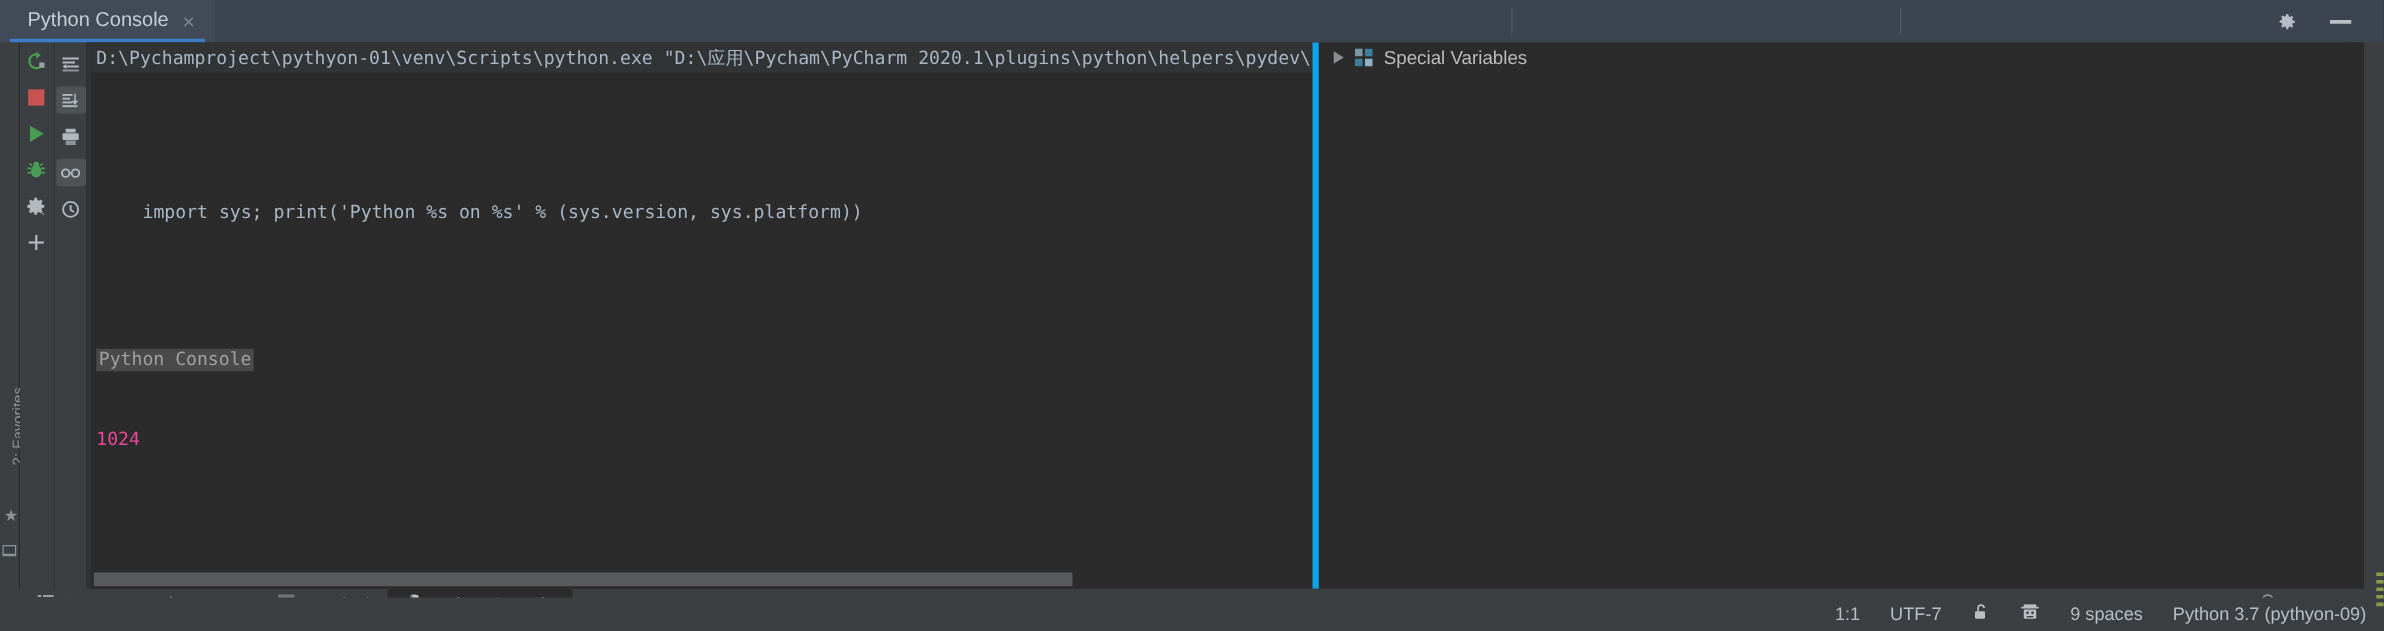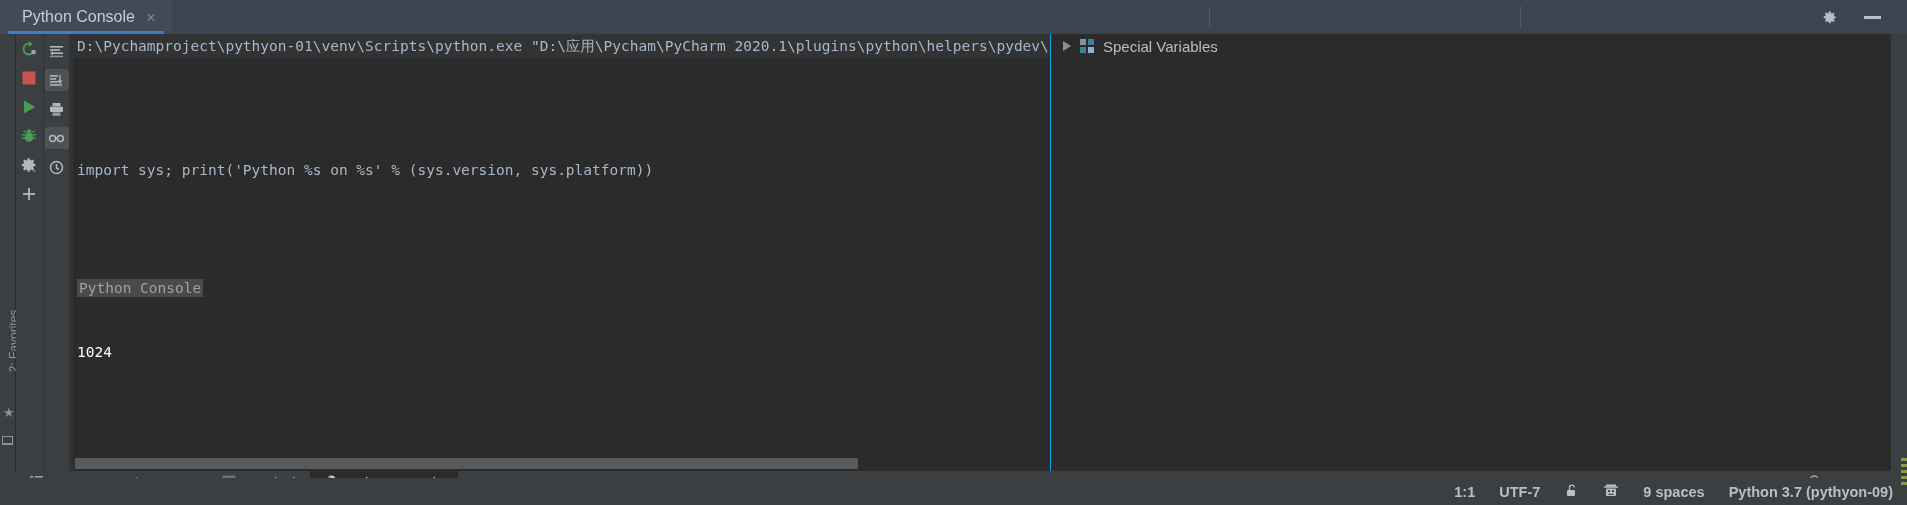--- a/index.html
+++ b/index.html
@@ -103,38 +103,38 @@
   }
   .code-area {
     position: absolute; left: 8px; top: 30px; right: 0; bottom: 0;
     font-family: "DejaVu Sans Mono", monospace;
     font-size: 14.5px; line-height: 21.5px;
     color: #a9b7c6; white-space: pre;
   }
   .code-line { height: 21.5px; }
   .gap-line { height: 10px; }
   .hl-banner { background: #4a4a4a; color: #a0a0a0; padding: 1px 2px; }
-  .plain { color: #a9b7c6; }
-  .out { color: #ffffff; }
+  .plain { color: #a9b7c6; margin-left: 37px; }
+  .out { color: #ec4899; }
 
   
   .hscroll-track {
     position: absolute; left: 4px; right: 0; bottom: 0; height: 16px;
     background: #2b2b2b;
   }
   .hscroll-thumb {
     position: absolute; left: 2px; top: 3px; width: 783px; height: 11px;
     background: #585a5c; border-radius: 1px;
   }
 
   
   .varpanel {
     position: absolute; left: 1050px; top: 34px;
     width: 841px; height: 437px;
-    background: #2b2b2b; border-left: 1px solid #0ea5e9;
+    background: #2b2b2b; border-left: 5px solid #0ea5e9;
   }
   .var-row {
     display: flex; align-items: center; gap: 9px;
     height: 24px; padding-left: 12px;
     color: #bcbcbc; font-size: 15px;
   }
   .tri-right {
     width: 0; height: 0;
     border-left: 8px solid #8a8f94;
     border-top: 5px solid transparent;
@@ -172,21 +172,21 @@
   .bottom-spacer { flex: 1; }
   .eventlog {
     display: flex; align-items: center; gap: 8px;
     padding: 0 14px; color: #b4bac0; font-size: 14px;
   }
 
   .status-strip {
     position: absolute; right: 0; top: 478px; width: 1907px; height: 27px;
     background: #3c3f41; display: flex; align-items: center;
     justify-content: flex-end; gap: 24px; padding-right: 14px;
-    color: #b9bfc5; font-size: 14.5px; font-weight: bold;
+    color: #b9bfc5; font-size: 14.5px;
   }
 
   
   .edge-marks {
     position: absolute; right: 0; top: 458px; width: 6px; height: 47px;
   }
   .edge-marks span { display: block; width: 6px; height: 3px; }
 </style>
 </head>
 <body>

